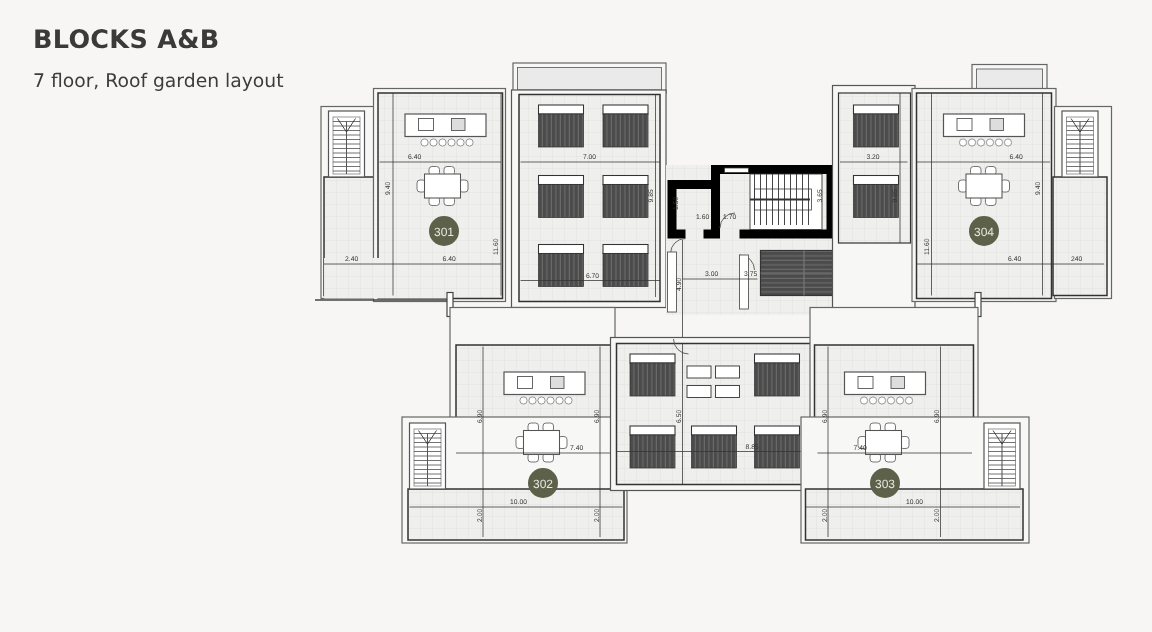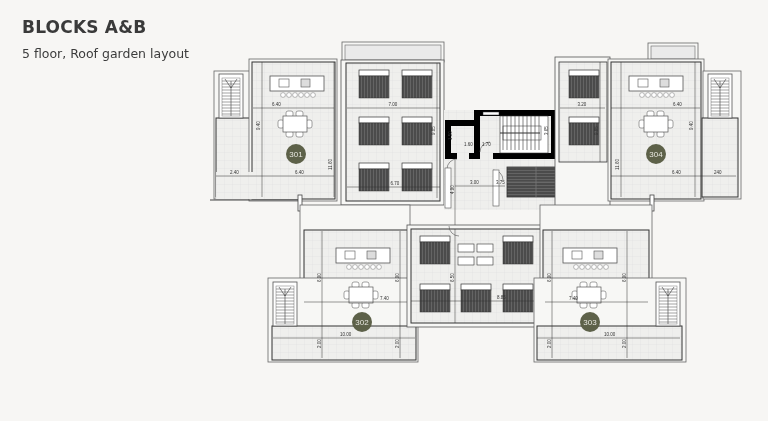--- a/index.html
+++ b/index.html
@@ -21,21 +21,21 @@
     font-size: 12.5px; color: #3c3c3c;
   }
   svg.plan { position: absolute; left: 0; top: 0; }
   .dim { font-family: "Liberation Sans", sans-serif; font-size: 4.5px; fill: #333; }
   .badge-text { font-family: "Liberation Sans", sans-serif; font-size: 8px; fill: #e8e8e0; }
 </style>
 </head>
 <body>
 
 <div class="title">BLOCKS A&amp;B</div>
-<div class="subtitle">5 floor, Roof garden layout</div>
+<div class="subtitle">7 floor, Roof garden layout</div>
 
 <svg class="plan" width="768" height="421" viewBox="0 0 768 421">
   <defs>
     <pattern id="grid" width="8" height="8" patternUnits="userSpaceOnUse">
       <rect width="8" height="8" fill="#efefed"></rect>
       <path d="M8 0 L0 0 0 8" fill="none" stroke="#dcdcda" stroke-width="0.5"></path>
     </pattern>
     <pattern id="bedstripe" width="3" height="10" patternUnits="userSpaceOnUse">
       <rect width="3" height="10" fill="#4b4b4b"></rect>
       <rect x="2.2" width="0.8" height="10" fill="#6a6a6a"></rect>

